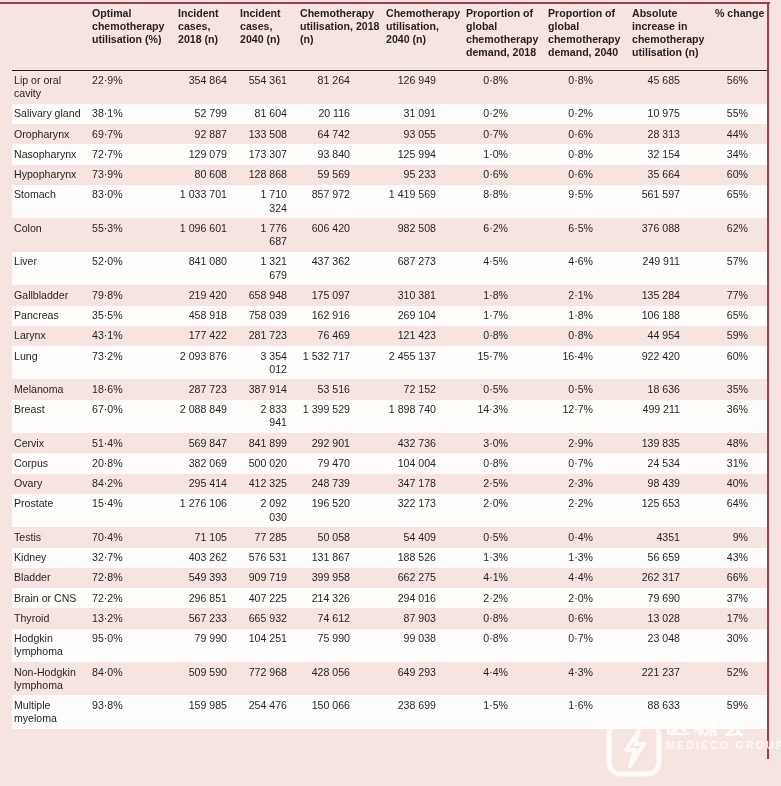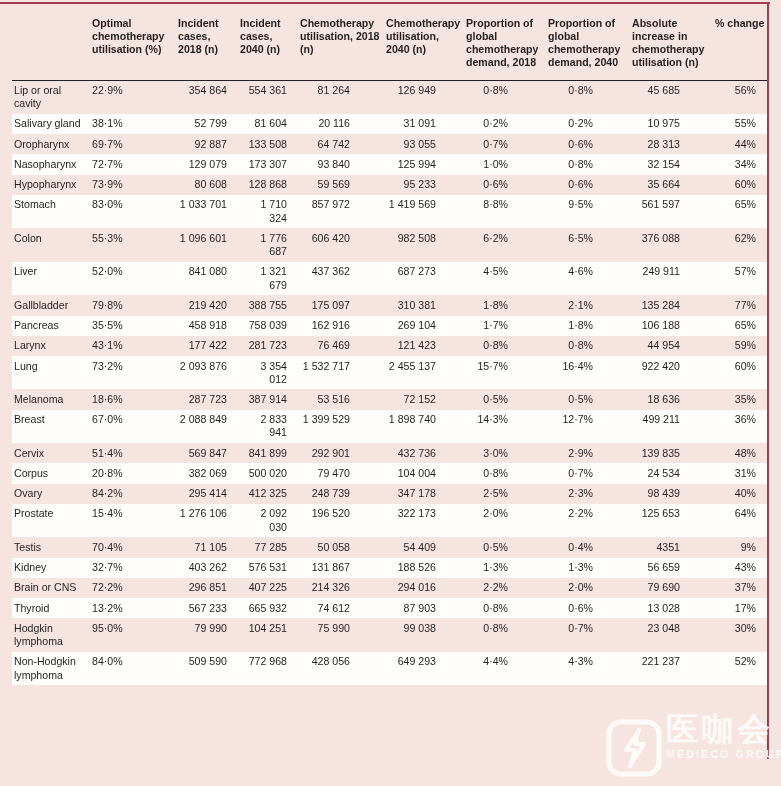--- a/index.html
+++ b/index.html
@@ -30,21 +30,21 @@
   col.c0{width:78px;} col.c1{width:86px;} col.c2{width:62px;} col.c3{width:60px;}
   col.c4{width:86px;} col.c5{width:80px;} col.c6{width:82px;} col.c7{width:84px;}
   col.c8{width:83px;} col.c9{width:56px;}
 
   thead th{
     text-align:left;
     vertical-align:top;
     font-size:10.6px;
     line-height:1.24;
     font-weight:bold;
-    padding:15px 2px 10px 2px;
+    padding:5px 2px 10px 2px;
     border-bottom:1.5px solid var(--ink);
     background:var(--pink);
   }
   tbody td{
     vertical-align:top;
     font-size:10.6px;
     line-height:1.25;
     padding:3.5px 0 3.5px 2px;
     white-space:normal;
   }
@@ -53,34 +53,34 @@
   td.num{text-align:right;}
   
   td.v1{text-align:left;padding-left:2px;}
   td.v2{padding-right:11px;}
   td.v3{padding-right:11px;margin-top:36px;}
   td.v4{padding-right:34px;}
   td.v5{padding-right:28px;}
   td.v6{padding-right:38px;}
   td.v7{padding-right:37px;}
   td.v8{padding-right:33px;}
-  td.v9{padding-right:13px;}
+  td.v9{padding-right:21px;}
   .watermark{
     position:absolute;
     left:606px;top:710px;
     width:172px;height:72px;
     display:flex;
     align-items:flex-start;
     color:rgba(255,255,255,0.82);
     pointer-events:none;
   }
   .wm-logo{flex:0 0 auto;margin-top:6px;}
   .wm-text{margin-left:4px;display:flex;flex-direction:column;align-items:flex-start;}
   .wm-cjk{
-    font-size:32px;font-weight:bold;line-height:1.1;
+    font-size:24px;font-weight:bold;line-height:1.1;
     letter-spacing:4px;white-space:nowrap;
   }
   .wm-latin{
     font-size:10.5px;font-weight:bold;letter-spacing:2.2px;
     margin-top:1px;white-space:nowrap;
   }
 </style>
 </head>
 <body>
 
@@ -209,21 +209,21 @@
           <td class="num v5">687 273</td>
           <td class="num v6">4·5%</td>
           <td class="num v7">4·6%</td>
           <td class="num v8">249 911</td>
           <td class="num v9">57%</td>
         </tr>
         <tr>
           <td>Gallbladder</td>
           <td class="v1">79·8%</td>
           <td class="num v2">219 420</td>
-          <td class="num v3">388 755</td>
+          <td class="num v3">658 948</td>
           <td class="num v4">175 097</td>
           <td class="num v5">310 381</td>
           <td class="num v6">1·8%</td>
           <td class="num v7">2·1%</td>
           <td class="num v8">135 284</td>
           <td class="num v9">77%</td>
         </tr>
         <tr>
           <td>Pancreas</td>
           <td class="v1">35·5%</td>
@@ -350,20 +350,32 @@
           <td class="num v2">403 262</td>
           <td class="num v3">576 531</td>
           <td class="num v4">131 867</td>
           <td class="num v5">188 526</td>
           <td class="num v6">1·3%</td>
           <td class="num v7">1·3%</td>
           <td class="num v8">56 659</td>
           <td class="num v9">43%</td>
         </tr>
         <tr>
+          <td>Bladder</td>
+          <td class="v1">72·8%</td>
+          <td class="num v2">549 393</td>
+          <td class="num v3">909 719</td>
+          <td class="num v4">399 958</td>
+          <td class="num v5">662 275</td>
+          <td class="num v6">4·1%</td>
+          <td class="num v7">4·4%</td>
+          <td class="num v8">262 317</td>
+          <td class="num v9">66%</td>
+        </tr>
+        <tr>
           <td>Brain or CNS</td>
           <td class="v1">72·2%</td>
           <td class="num v2">296 851</td>
           <td class="num v3">407 225</td>
           <td class="num v4">214 326</td>
           <td class="num v5">294 016</td>
           <td class="num v6">2·2%</td>
           <td class="num v7">2·0%</td>
           <td class="num v8">79 690</td>
           <td class="num v9">37%</td>
@@ -396,20 +408,32 @@
           <td>Non-Hodgkin lymphoma</td>
           <td class="v1">84·0%</td>
           <td class="num v2">509 590</td>
           <td class="num v3">772 968</td>
           <td class="num v4">428 056</td>
           <td class="num v5">649 293</td>
           <td class="num v6">4·4%</td>
           <td class="num v7">4·3%</td>
           <td class="num v8">221 237</td>
           <td class="num v9">52%</td>
+        </tr>
+        <tr>
+          <td>Multiple myeloma</td>
+          <td class="v1">93·8%</td>
+          <td class="num v2">159 985</td>
+          <td class="num v3">254 476</td>
+          <td class="num v4">150 066</td>
+          <td class="num v5">238 699</td>
+          <td class="num v6">1·5%</td>
+          <td class="num v7">1·6%</td>
+          <td class="num v8">88 633</td>
+          <td class="num v9">59%</td>
         </tr>
       </tbody>
   </table>
 
   <div class="watermark">
     <svg class="wm-logo" width="56" height="60" viewBox="0 0 56 60">
       <rect x="3" y="4" width="50" height="52" rx="12" fill="none" stroke="rgba(255,255,255,0.82)" stroke-width="5"></rect>
       <path d="M33 12 L20 32 L29 32 L24 48 L38 26 L29 26 Z" fill="none" stroke="rgba(255,255,255,0.82)" stroke-width="4" stroke-linejoin="round"></path>
     </svg>
     <div class="wm-text">

